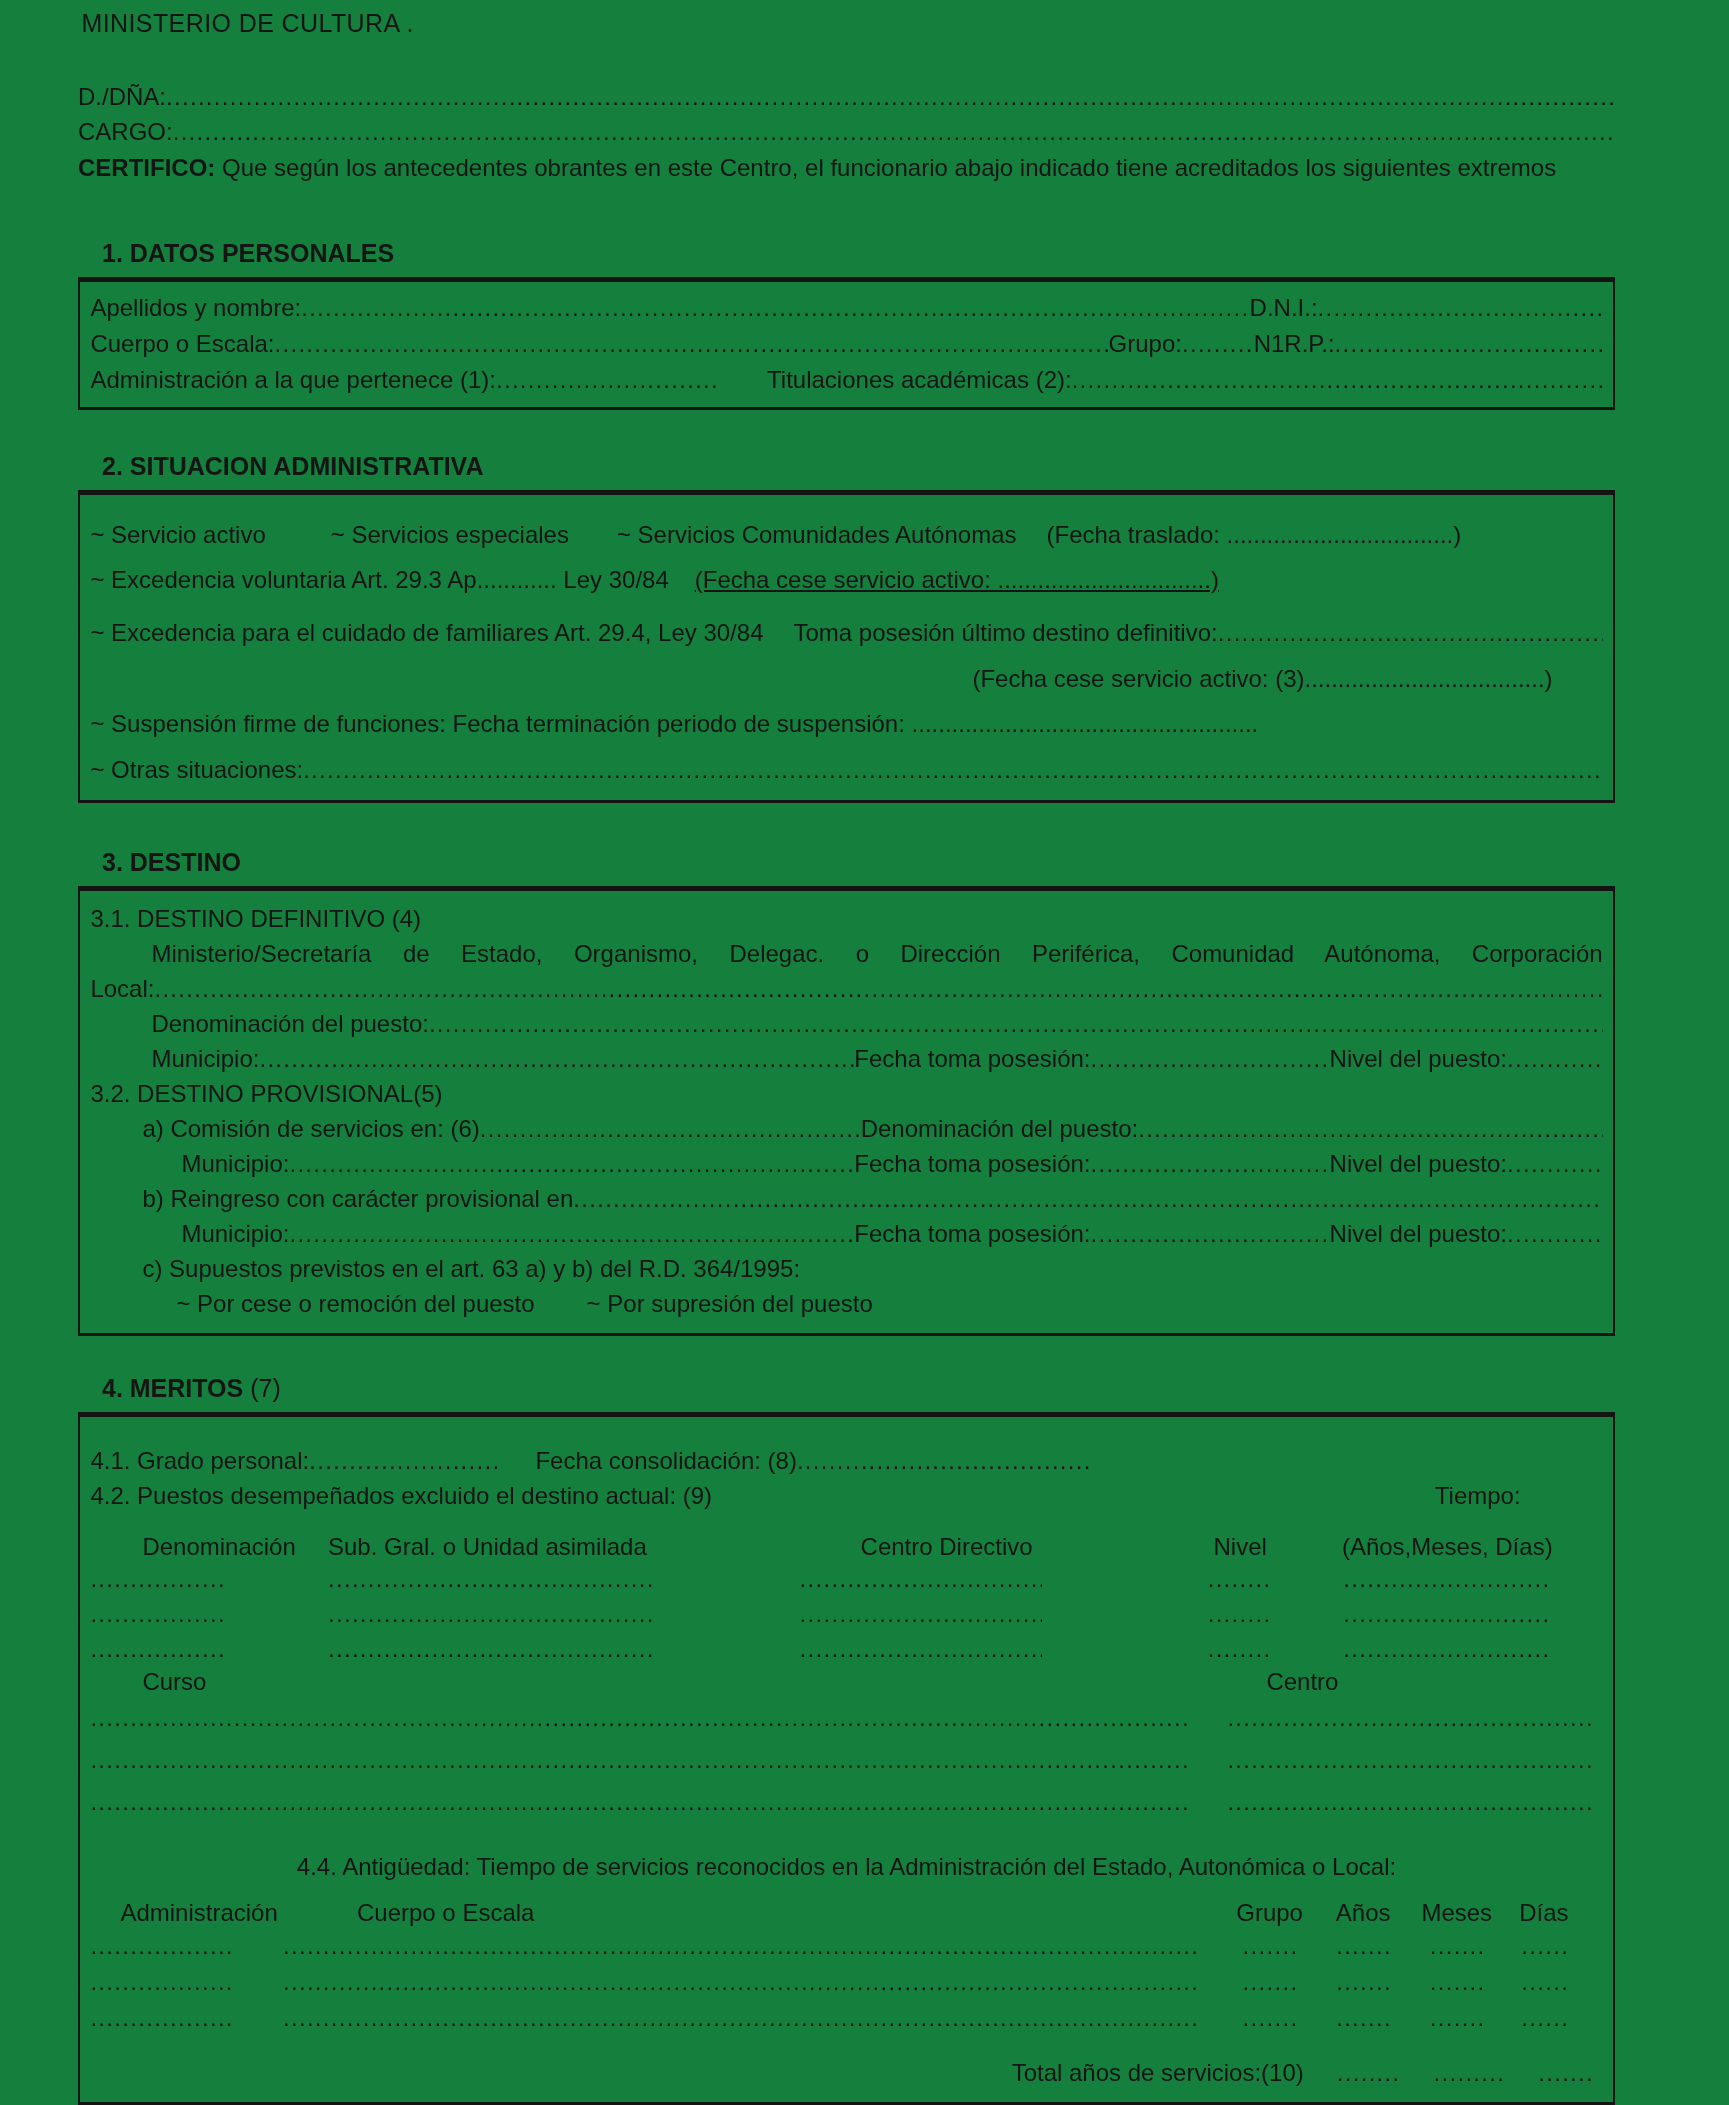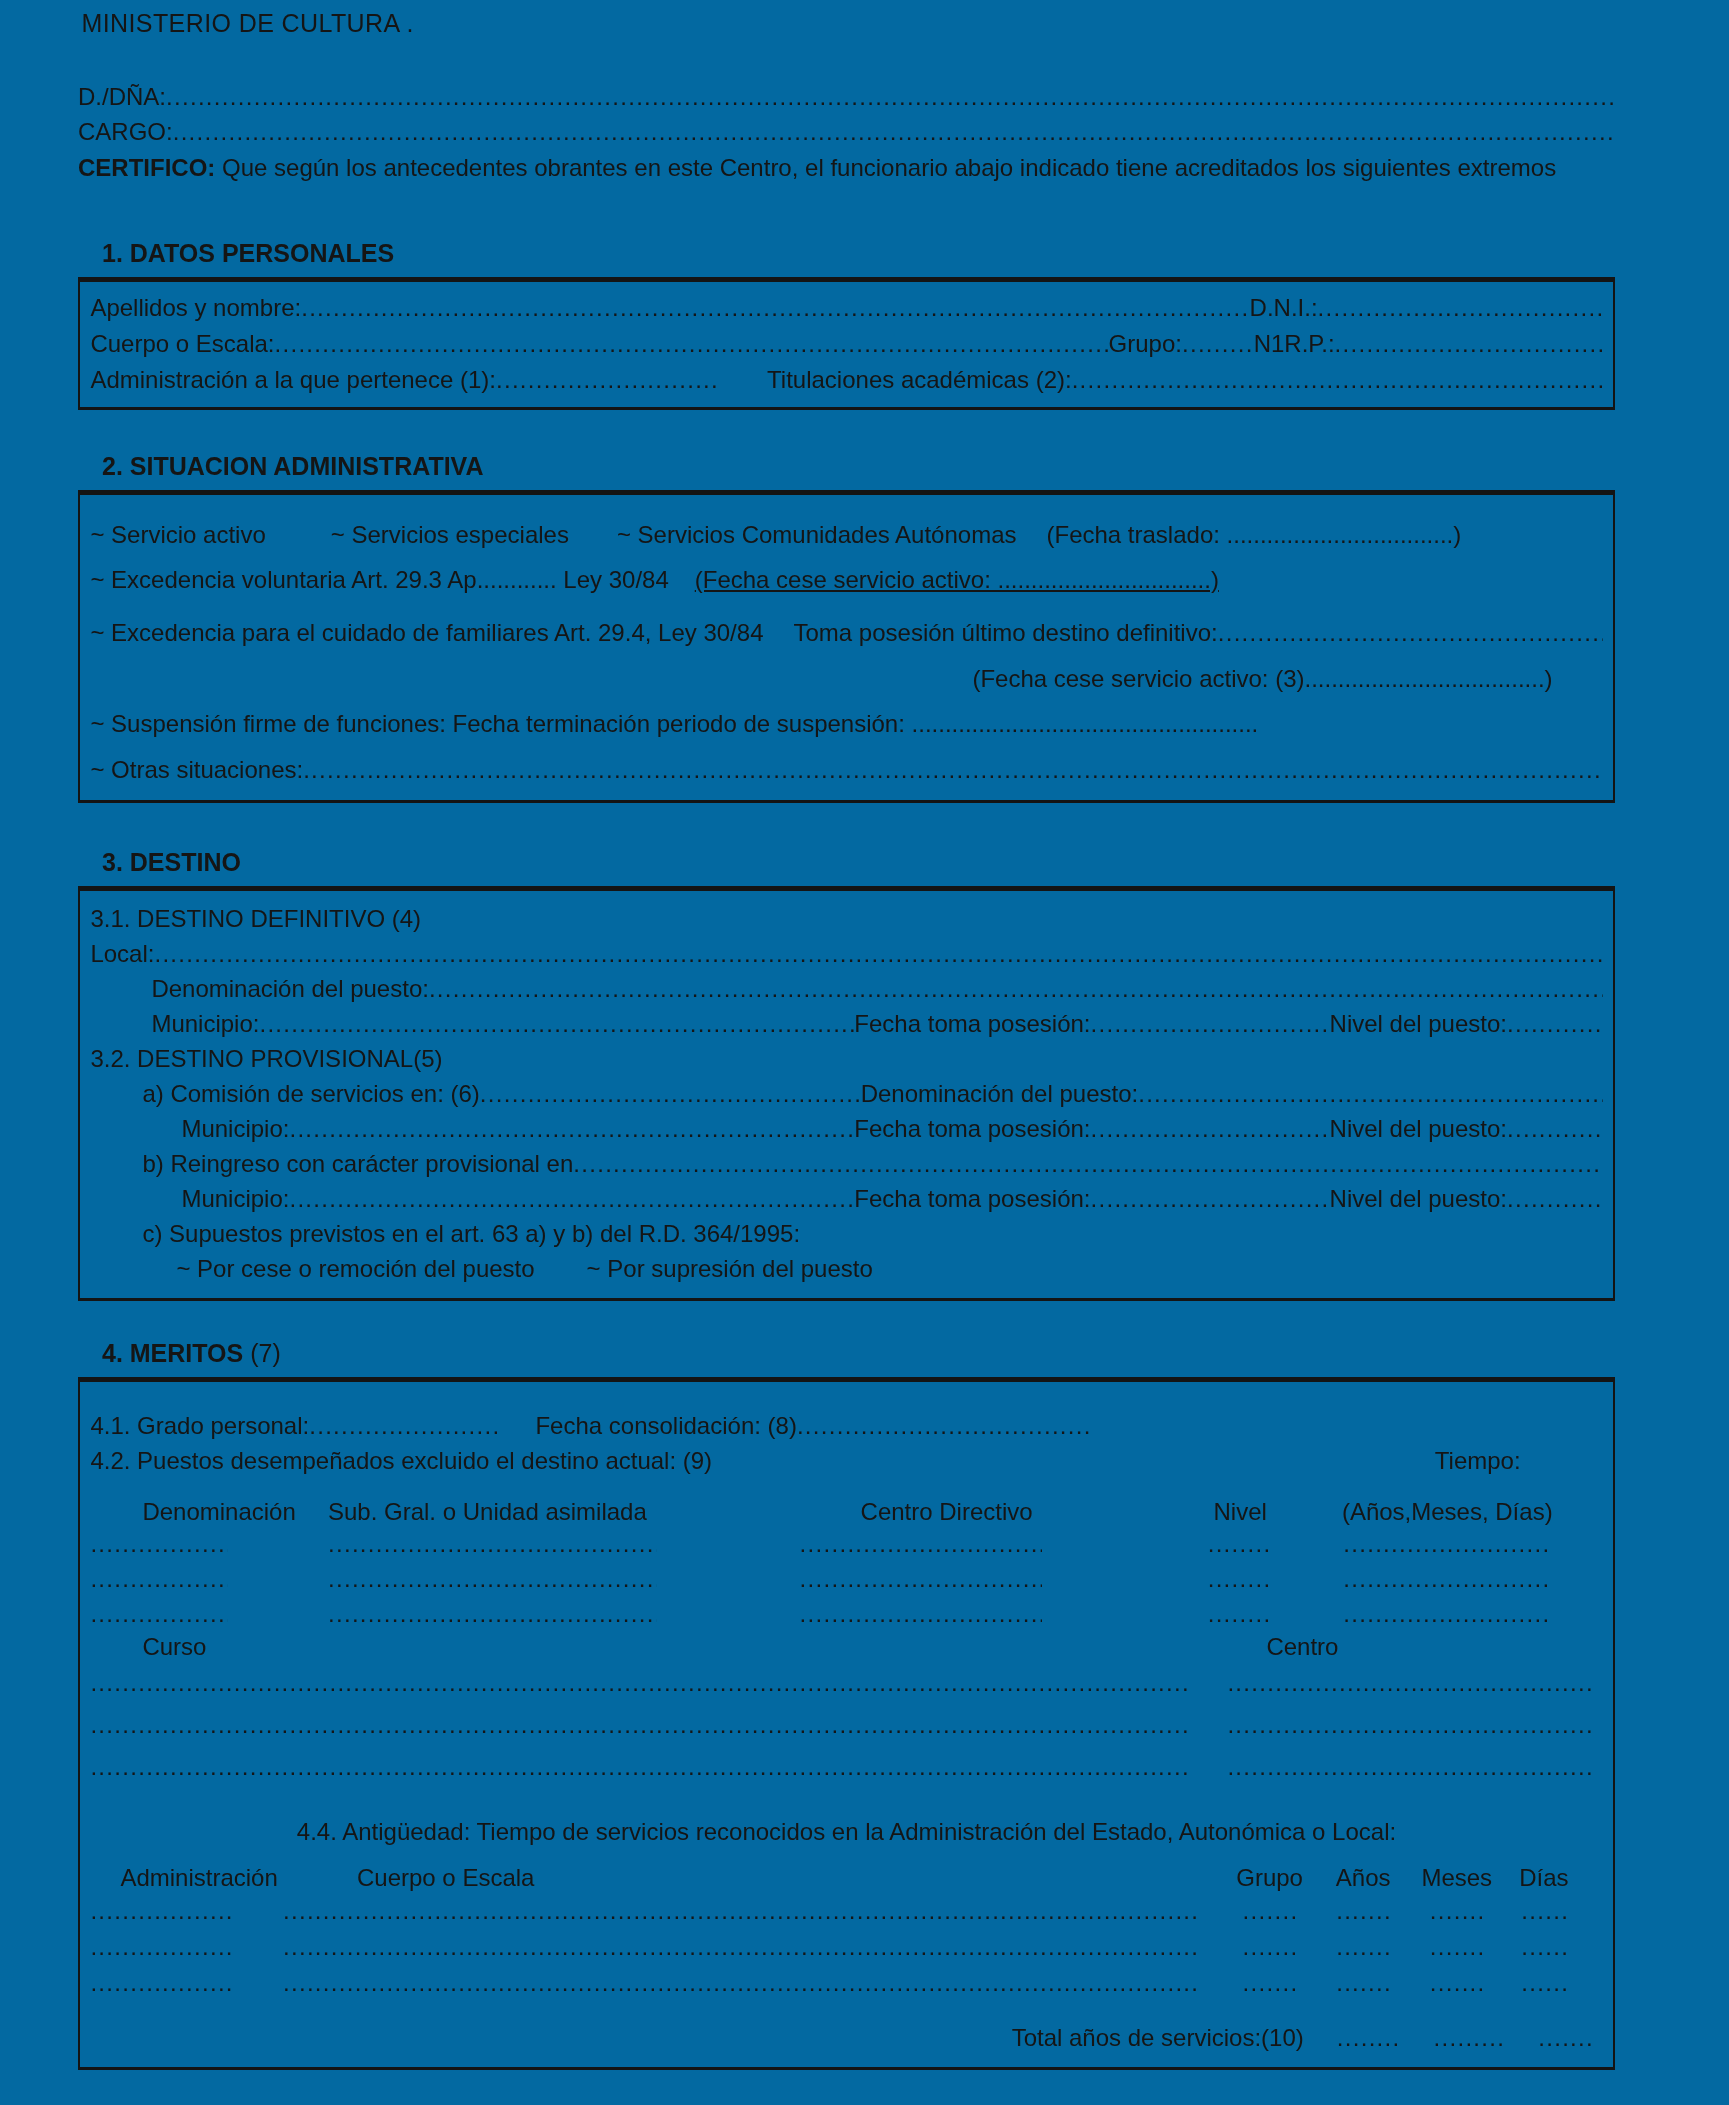--- a/index.html
+++ b/index.html
@@ -2,21 +2,21 @@
 <html style="font-size:14px"><head>
 <meta charset="utf-8">
 <style>
   html,body { margin:0; padding:0; background:#ffffff; }
   body {
     width:1729px; height:2106px;
     font-family:"Liberation Sans", sans-serif;
     color:#151515;
     -webkit-font-smoothing:antialiased;
   }
-  .page { position:relative; width:1729px; height:2106px; background:#0369a1; overflow:hidden; }
+  .page { position:relative; width:1729px; height:2106px; background:#15803d; overflow:hidden; }
   .content { position:absolute; left:78px; top:8.6px; width:1537px; font-size:24px; }
 
   .ministry { font-size:25px; letter-spacing:0.4px; margin-left:3.5px; }
 
   .row { display:flex; align-items:baseline; white-space:nowrap; min-width:0; }
   .lead { flex:1 1 0; min-width:0; overflow:hidden; white-space:nowrap; letter-spacing:1.3px; } .w330 { flex:0 0 285px; } .w310 { flex:0 0 268px; }
   .dots-inline { letter-spacing:1.3px; }
 
   .dna-row { margin-top:45px; }
   .cargo-row { margin-top:7px; }
@@ -153,20 +153,21 @@
       </div>
       <div class="row">
         <span>~ Otras situaciones: </span>
           <span class="lead">........................................................................................................................................................................................................................................................................................................................................................................................................................</span>
       </div>
     </div>
 
     <div class="sec-title st3">3. DESTINO</div>
     <div class="box box3">
       <div class="line">3.1. DESTINO DEFINITIVO (4)</div>
+      <div class="line just">Ministerio/Secretaría de Estado, Organismo, Delegac. o Dirección Periférica, Comunidad Autónoma, Corporación</div>
       <div class="row">
         <span>Local:</span>
           <span class="lead">........................................................................................................................................................................................................................................................................................................................................................................................................................</span>
       </div>
       <div class="row ind70">
         <span>Denominación del puesto:</span>
           <span class="lead">........................................................................................................................................................................................................................................................................................................................................................................................................................</span>
       </div>
       <div class="row ind70">
         <span>Municipio:</span>

